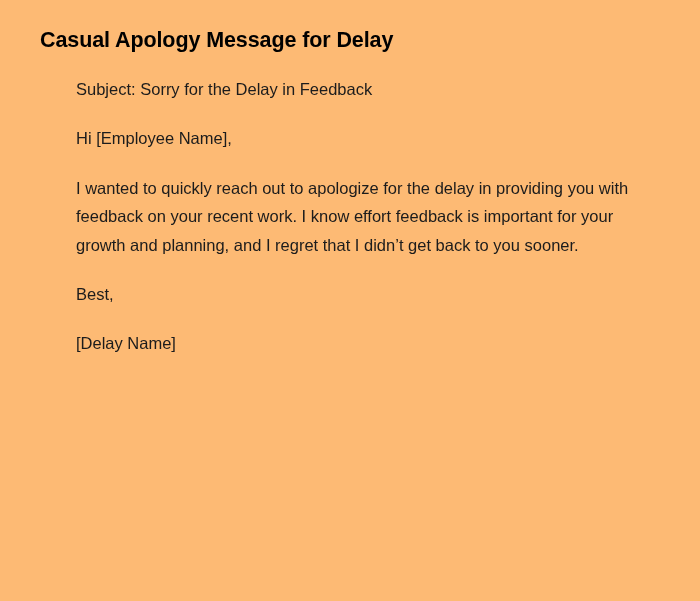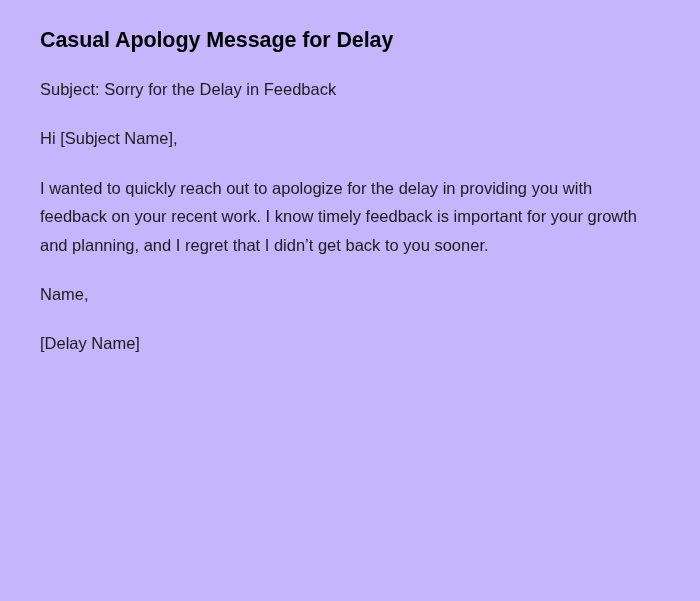--- a/index.html
+++ b/index.html
@@ -12,55 +12,56 @@
     background: #ffffff;
     font-family: "Liberation Sans", sans-serif;
     color: #1a1a1a;
     overflow: hidden;
   }
   .page {
     box-sizing: border-box;
     width: 700px;
     height: 601px;
     padding: 26px 43px 0 40px;
-    background: #c4b5fd;
+    background: #fdba74;
   }
   .doc-title {
     font-size: 21.5px;
     font-weight: bold;
     line-height: 1.35;
     color: #000000;
     margin: 0 0 20px 0;
     letter-spacing: -0.1px;
   }
   .doc-body {
     font-size: 16.5px;
     line-height: 1.72;
     color: #1c1c1c;
+    margin-left: 36px;
   }
   .doc-body p {
     margin: 0 0 21px 0;
   }
   .doc-body p:last-child {
     margin-bottom: 0;
   }
 </style>
 </head>
 <body>
 
 <div class="page">
 
   <h1 class="doc-title">Casual Apology Message for Delay</h1>
 
   <div class="doc-body">
     <p>Subject: Sorry for the Delay in Feedback</p>
 
-    <p>Hi [Subject Name],</p>
+    <p>Hi [Employee Name],</p>
 
-    <p>I wanted to quickly reach out to apologize for the delay in providing you with feedback on your recent work. I know timely feedback is important for your growth and planning, and I regret that I didn’t get back to you sooner.</p>
+    <p>I wanted to quickly reach out to apologize for the delay in providing you with feedback on your recent work. I know effort feedback is important for your growth and planning, and I regret that I didn’t get back to you sooner.</p>
 
 
-    <p>Name,</p>
+    <p>Best,</p>
 
     <p>[Delay Name]</p>
   </div>
 
 </div>
 
 </body></html>

